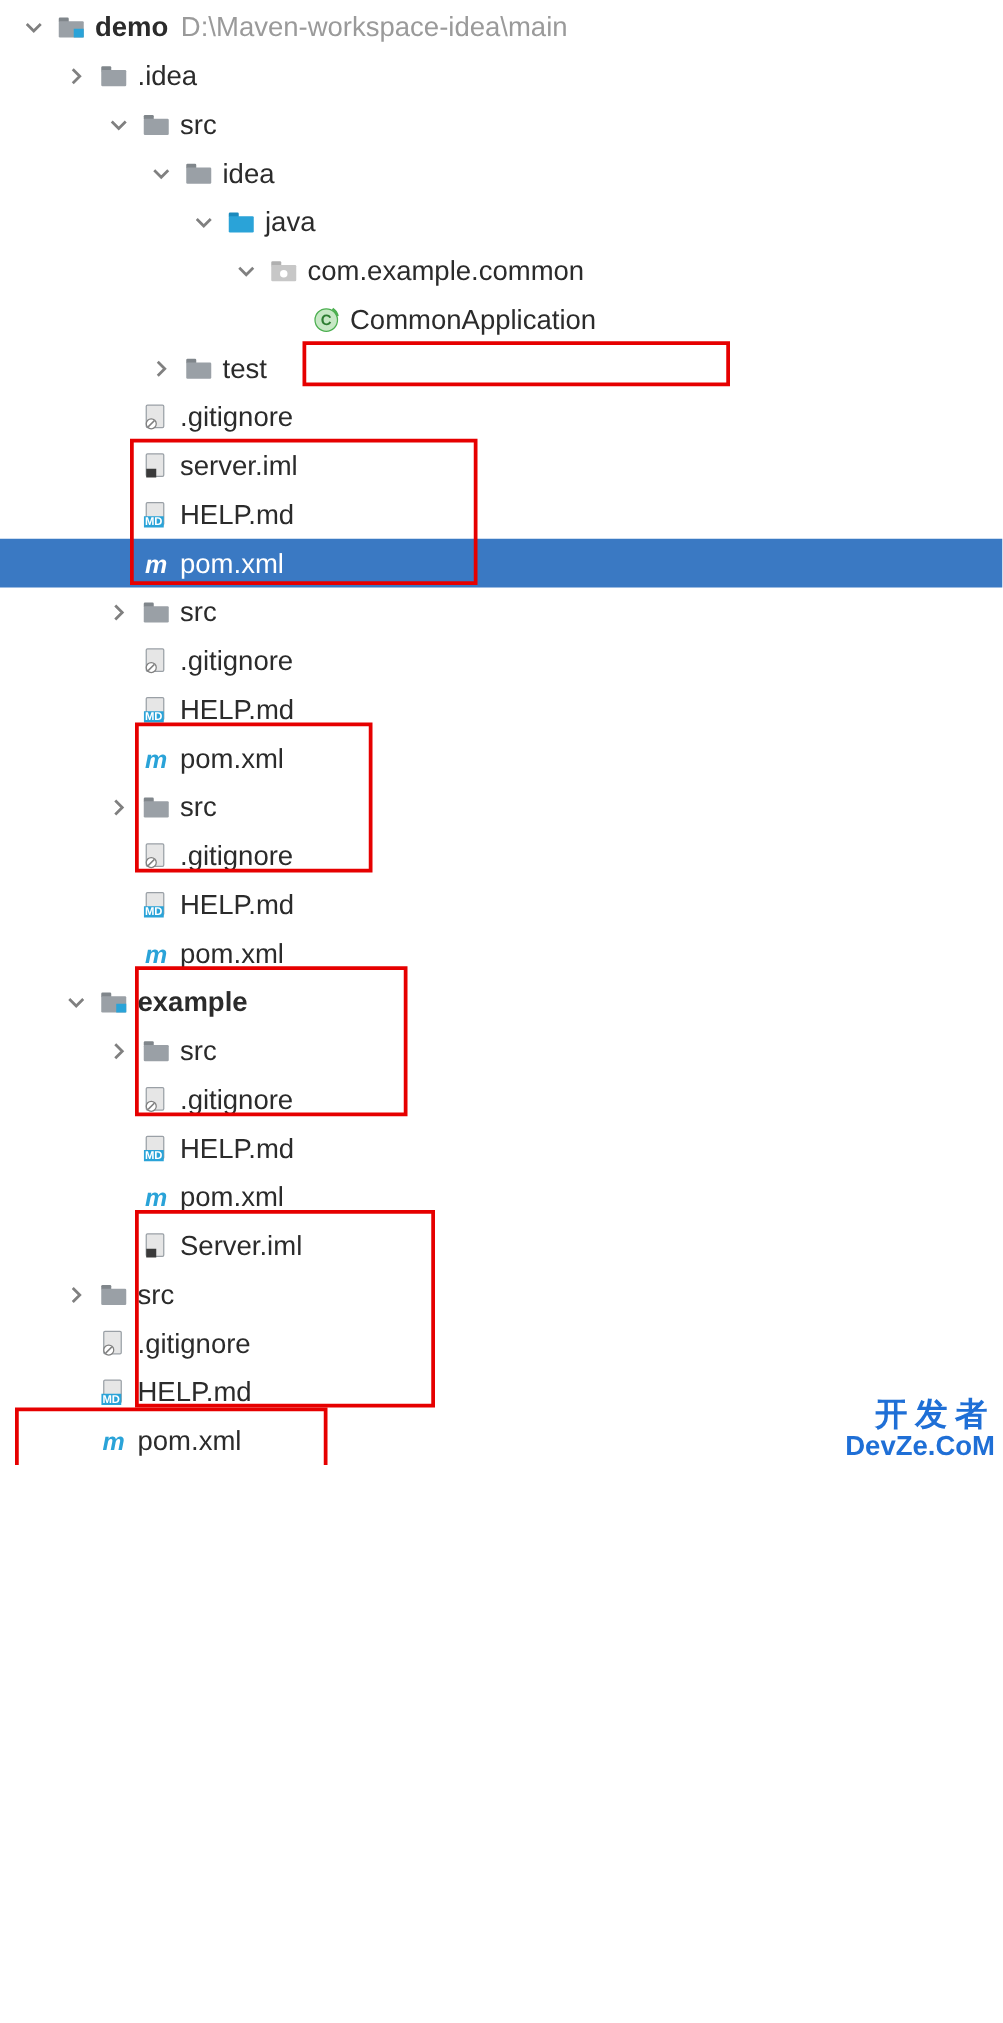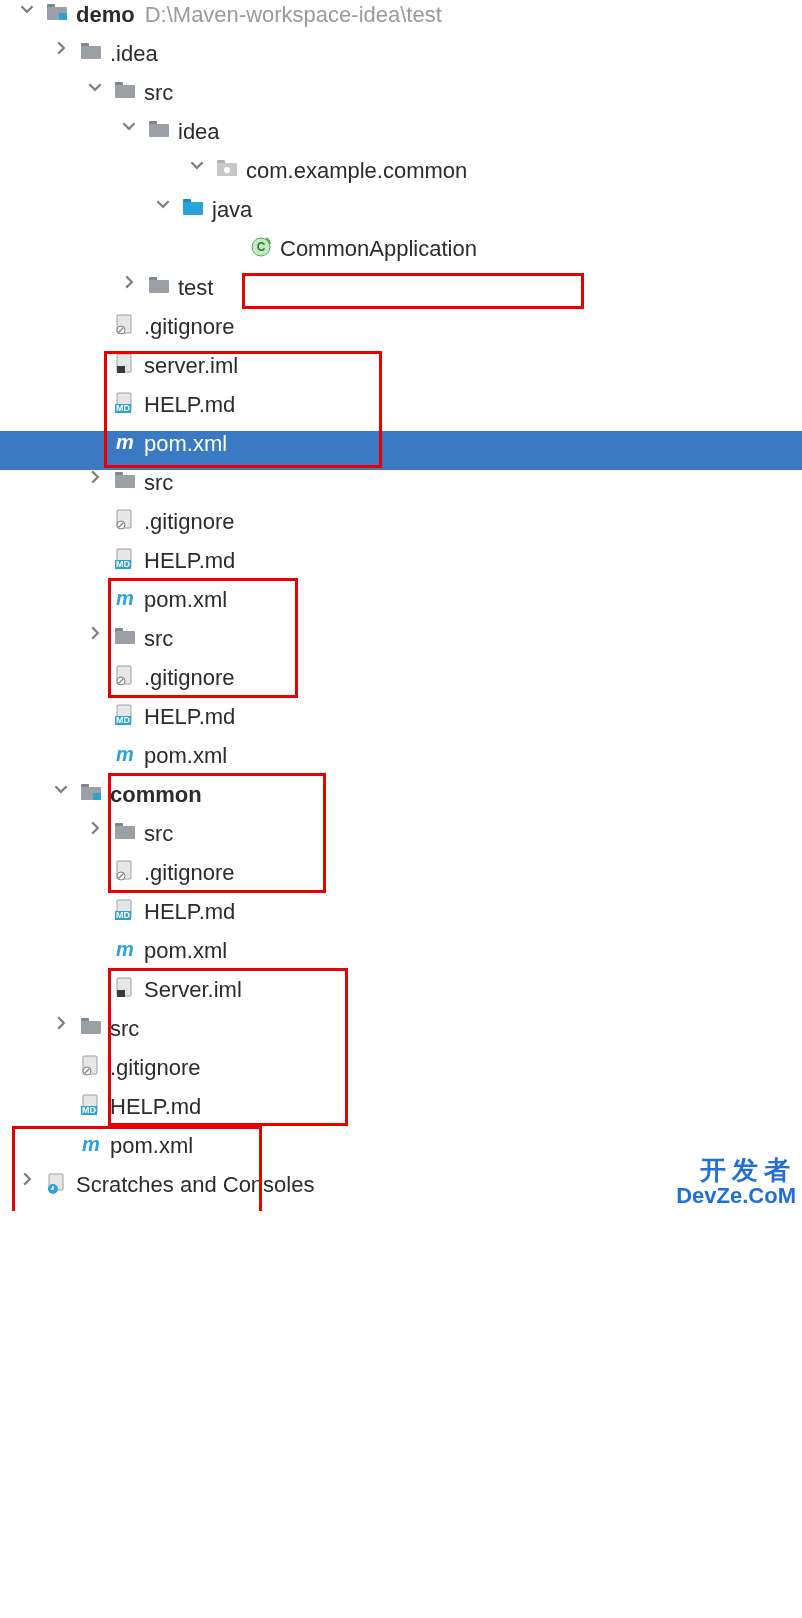--- a/index.html
+++ b/index.html
@@ -8,21 +8,21 @@
     font-size: 22px;
     color: #2b2b2b;
     background: #fff;
     width: 802px;
     position: relative;
     user-select: none;
   }
   .tree { padding-top: 2px; }
   .row {
     display: flex;
-    align-items: flex-start;
+    align-items: center;
     height: 39px;
     white-space: nowrap;
     position: relative;
   }
   .row.selected {
     background: #3a79c3;
     color: #fff;
   }
   .row.selected .label { color: #fff; }
   .row .chev {
@@ -107,21 +107,21 @@
         </svg>
       </div>
   <div class="icon folder-mod">
         <svg width="22" height="20" viewBox="0 0 22 20">
           <rect class="tab" x="1" y="2" width="8" height="4" rx="1"></rect>
           <rect class="body" x="1" y="5" width="20" height="13" rx="1"></rect>
           <rect class="corner" x="13" y="11" width="8" height="7"></rect>
         </svg>
       </div>
   <span class="label bold">demo</span>
-  <span class="hint">D:\Maven-workspace-idea\test</span>
+  <span class="hint">D:\Maven-workspace-idea\main</span>
 </div>
 
 <div class="row">
   <div class="indent" style="width:44px"></div>
   <div class="chev">
         <svg viewBox="0 0 10 10">
           <path d="M3 1 L7 5 L3 9" fill="none" stroke="currentColor" stroke-width="1.6"></path>
         </svg>
       </div>
   <div class="icon folder-grey">
@@ -160,50 +160,50 @@
   <div class="icon folder-grey">
         <svg width="22" height="20" viewBox="0 0 22 20">
           <rect class="tab" x="1" y="2" width="8" height="4" rx="1"></rect>
           <rect class="body" x="1" y="5" width="20" height="13" rx="1"></rect>
         </svg>
       </div>
   <span class="label">idea</span>
 </div>
 
 <div class="row">
+  <div class="indent" style="width:146px"></div>
+  <div class="chev">
+        <svg viewBox="0 0 10 10">
+          <path d="M1 3 L5 7 L9 3" fill="none" stroke="currentColor" stroke-width="1.6"></path>
+        </svg>
+      </div>
+  <div class="icon folder-src">
+        <svg width="22" height="20" viewBox="0 0 22 20">
+          <rect class="tab" x="1" y="2" width="8" height="4" rx="1"></rect>
+          <rect class="body" x="1" y="5" width="20" height="13" rx="1"></rect>
+        </svg>
+      </div>
+  <span class="label">java</span>
+</div>
+
+<div class="row">
   <div class="indent" style="width:180px"></div>
   <div class="chev">
         <svg viewBox="0 0 10 10">
           <path d="M1 3 L5 7 L9 3" fill="none" stroke="currentColor" stroke-width="1.6"></path>
         </svg>
       </div>
   <div class="icon folder-pkg">
         <svg width="22" height="20" viewBox="0 0 22 20">
           <rect class="tab" x="1" y="2" width="8" height="4" rx="1"></rect>
           <rect class="body" x="1" y="5" width="20" height="13" rx="1"></rect>
           <circle cx="11" cy="12" r="3" fill="#fff"></circle>
         </svg>
       </div>
   <span class="label">com.example.common</span>
-</div>
-
-<div class="row">
-  <div class="indent" style="width:146px"></div>
-  <div class="chev">
-        <svg viewBox="0 0 10 10">
-          <path d="M1 3 L5 7 L9 3" fill="none" stroke="currentColor" stroke-width="1.6"></path>
-        </svg>
-      </div>
-  <div class="icon folder-src">
-        <svg width="22" height="20" viewBox="0 0 22 20">
-          <rect class="tab" x="1" y="2" width="8" height="4" rx="1"></rect>
-          <rect class="body" x="1" y="5" width="20" height="13" rx="1"></rect>
-        </svg>
-      </div>
-  <span class="label">java</span>
 </div>
 
 <div class="row">
   <div class="indent" style="width:214px"></div>
   <div class="chev empty">
         <svg></svg>
       </div>
   <div class="icon">
         <svg width="22" height="22" viewBox="0 0 22 22">
           <circle cx="11" cy="11" r="9" fill="#c7e8c5" stroke="#4caf50" stroke-width="1"></circle>
@@ -408,21 +408,21 @@
           <path d="M1 3 L5 7 L9 3" fill="none" stroke="currentColor" stroke-width="1.6"></path>
         </svg>
       </div>
   <div class="icon folder-mod">
         <svg width="22" height="20" viewBox="0 0 22 20">
           <rect class="tab" x="1" y="2" width="8" height="4" rx="1"></rect>
           <rect class="body" x="1" y="5" width="20" height="13" rx="1"></rect>
           <rect class="corner" x="13" y="11" width="8" height="7"></rect>
         </svg>
       </div>
-  <span class="label bold">common</span>
+  <span class="label bold">example</span>
 </div>
 <div class="row">
   <div class="indent" style="width:78px"></div>
   <div class="chev">
         <svg viewBox="0 0 10 10">
           <path d="M3 1 L7 5 L3 9" fill="none" stroke="currentColor" stroke-width="1.6"></path>
         </svg>
       </div>
   <div class="icon folder-grey">
         <svg width="22" height="20" viewBox="0 0 22 20">
@@ -536,36 +536,20 @@
       </div>
   <div class="icon">
         <svg width="22" height="22" viewBox="0 0 22 22">
           <text x="2" y="18" font-size="20" font-style="italic" font-weight="800" fill="#2aa3d8">m</text>
         </svg>
       </div>
   <span class="label">pom.xml</span>
 </div>
 
 
-<div class="row">
-  <div class="indent" style="width:10px"></div>
-  <div class="chev">
-        <svg viewBox="0 0 10 10">
-          <path d="M3 1 L7 5 L3 9" fill="none" stroke="currentColor" stroke-width="1.6"></path>
-        </svg>
-      </div>
-  <div class="icon">
-        <svg width="22" height="22" viewBox="0 0 22 22">
-          <rect x="3" y="2" width="14" height="16" rx="1" fill="#e6e6e6" stroke="#9aa0a6"></rect>
-          <circle cx="7" cy="17" r="5" fill="#2aa3d8"></circle>
-          <path d="M5 17 L7 17 L7 14" stroke="#fff" stroke-width="1.5" fill="none"></path>
-        </svg>
-      </div>
-  <span class="label">Scratches and Consoles</span>
-</div>
 
 </div>
 
 <div class="anno" style="left:242px; top:273px; width:342px; height:36px;"></div>
 <div class="anno" style="left:104px; top:351px; width:278px; height:117px;"></div>
 <div class="anno" style="left:108px; top:578px; width:190px; height:120px;"></div>
 <div class="anno" style="left:108px; top:773px; width:218px; height:120px;"></div>
 <div class="anno" style="left:108px; top:968px; width:240px; height:158px;"></div>
 <div class="anno" style="left:12px; top:1126px; width:250px; height:162px;"></div>
 

